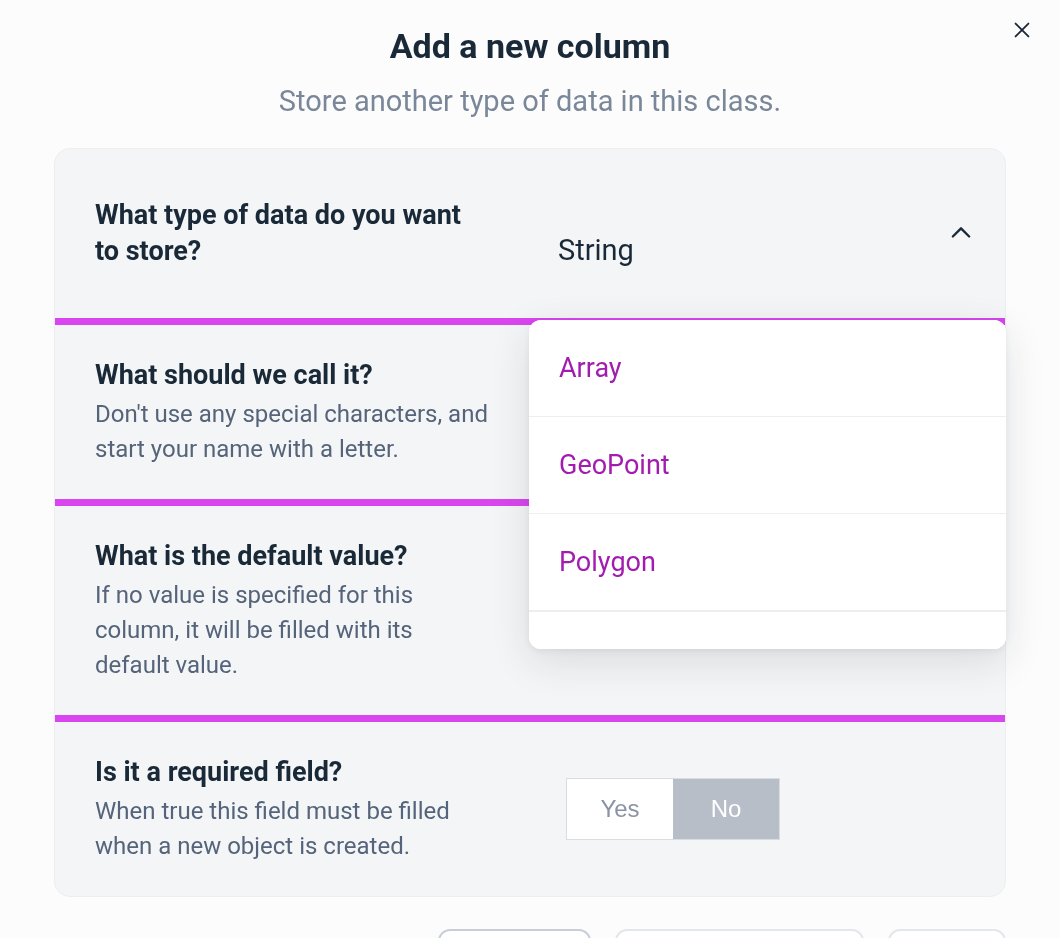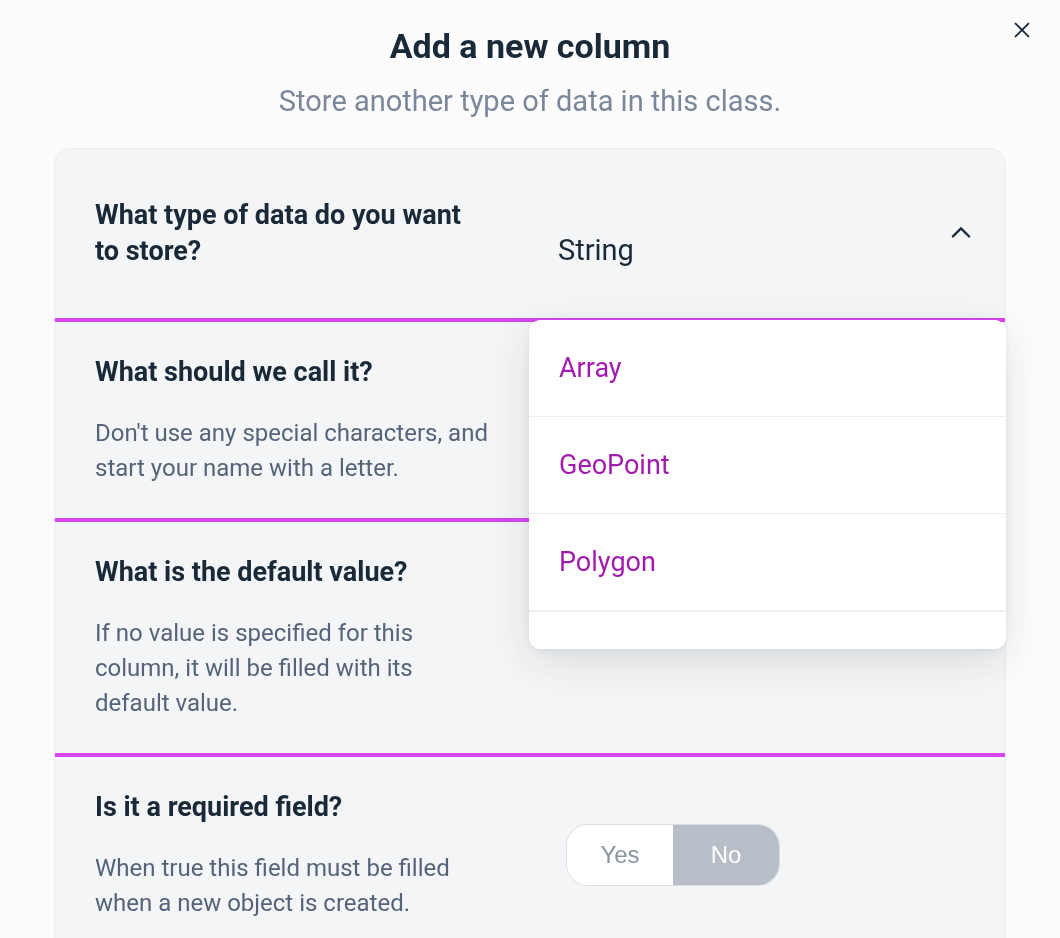--- a/index.html
+++ b/index.html
@@ -51,21 +51,21 @@
     }
     .form-panel {
       margin: 0 54px;
       background: #f4f5f6;
       border-radius: 16px;
       border: 1px solid #eceef0;
       overflow: hidden;
     }
     .form-row {
       display: flex;
-      border-bottom: 4px solid #d946ef;
+      border-bottom: 7px solid #d946ef;
       min-height: 100px;
     }
     .form-row:last-child {
       border-bottom: none;
     }
     .form-row-left {
       width: 50%;
       padding: 32px 40px;
       display: flex;
       flex-direction: column;
@@ -81,21 +81,21 @@
       font-size: 27px;
       font-weight: 700;
       color: #1a2938;
       line-height: 1.35;
     }
     .row-desc {
       font-size: 24px;
       font-weight: 400;
       color: #55647a;
       line-height: 1.45;
-      margin-top: 26px;
+      margin-top: 4px;
     }
 
     
     .form-row.type-row .form-row-left {
       padding-top: 48px;
       padding-bottom: 48px;
     }
 
     .type-selected {
       font-size: 29px;
@@ -147,21 +147,21 @@
     }
     .dropdown-tail {
       height: 38px;
       border-top: 1px solid #eceef0;
       background: #fff;
     }
 
     .toggle-group {
       display: flex;
       border: 1px solid #d9dde3;
-      border-radius: 22px;
+      border-radius: 0;
       overflow: hidden;
       background: #fff;
       height: 62px;
       margin-left: 8px;
     }
     .toggle-btn {
       width: 106px;
       display: flex;
       align-items: center;
       justify-content: center;

